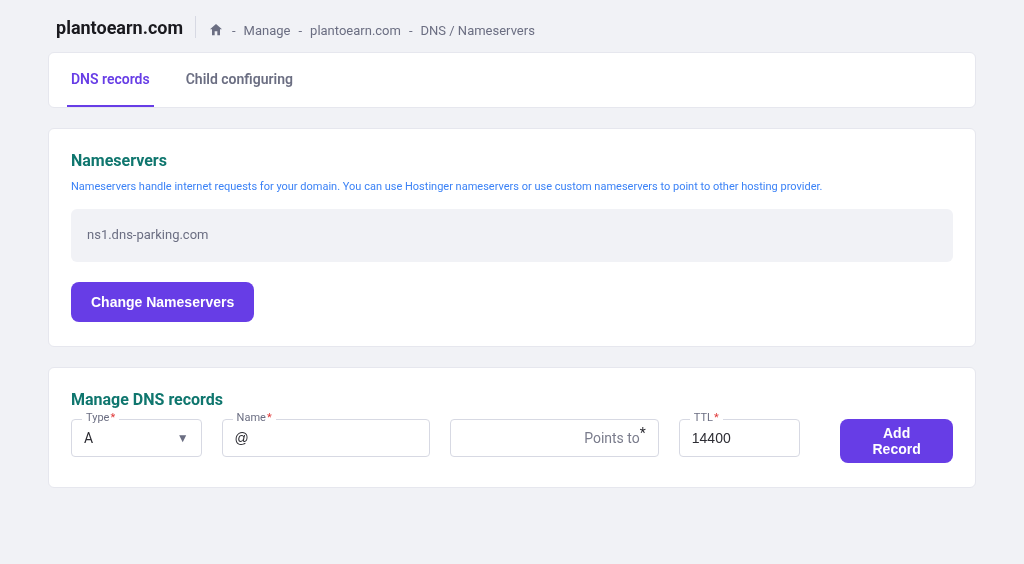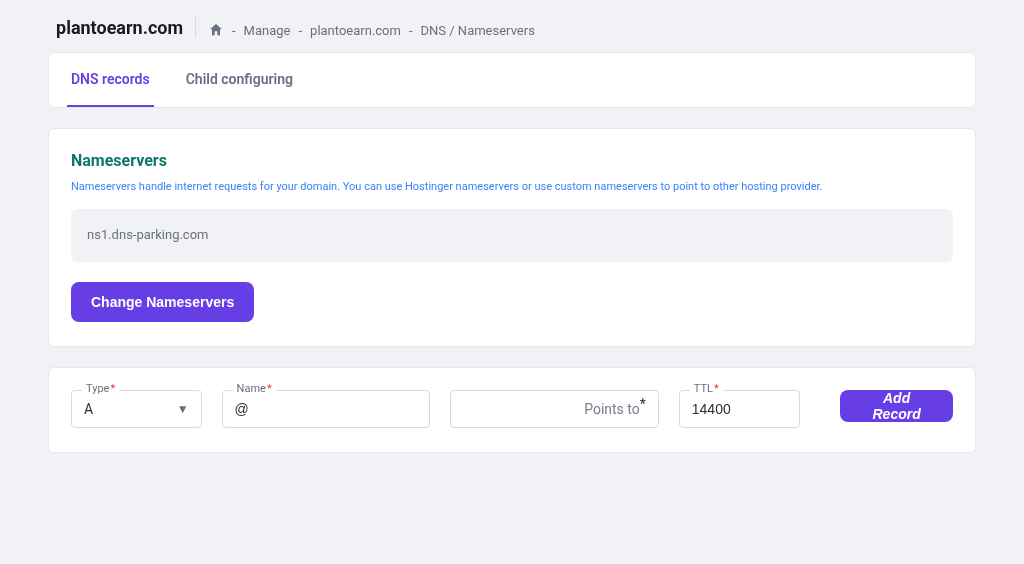--- a/index.html
+++ b/index.html
@@ -169,20 +169,21 @@
   <div class="card section-card">
     <div class="section-title">Nameservers</div>
     <div class="section-desc">Nameservers handle internet requests for your domain. You can use Hostinger nameservers or use custom nameservers to point to other hosting provider.</div>
     <div class="ns-box">
       <div>ns1.dns-parking.com</div>
     </div>
     <button class="btn-primary">Change Nameservers</button>
   </div>
 
   <div class="card section-card">
+    <div class="section-title">Manage DNS records</div>
 
     <div class="form-row">
       <div class="field" style="width:140px;">
         <div class="field-label"><span>Type</span><span class="req">*</span></div>
         <span class="field-value">A</span>
         <span class="chevron">▼</span>
       </div>
 
       <div class="field" style="width:225px;">
         <div class="field-label"><span>Name</span><span class="req">*</span></div>
@@ -194,17 +195,17 @@
           <span class="req" style="position:relative;top:-5px;">*</span>
       </div>
 
       <div class="field" style="width:130px;">
         <div class="field-label"><span>TTL</span><span class="req">*</span></div>
         <input type="text" value="14400" style="">
       </div>
 
       <div style="flex:1;"></div>
 
-      <button class="btn-primary" style="height:32px;padding:0 20px;font-style:italic;">Add Record</button>
+      <button class="btn-primary" style="height:44px;padding:0 20px;">Add Record</button>
     </div>
   </div>
 
 </div>
 
 </body></html>

